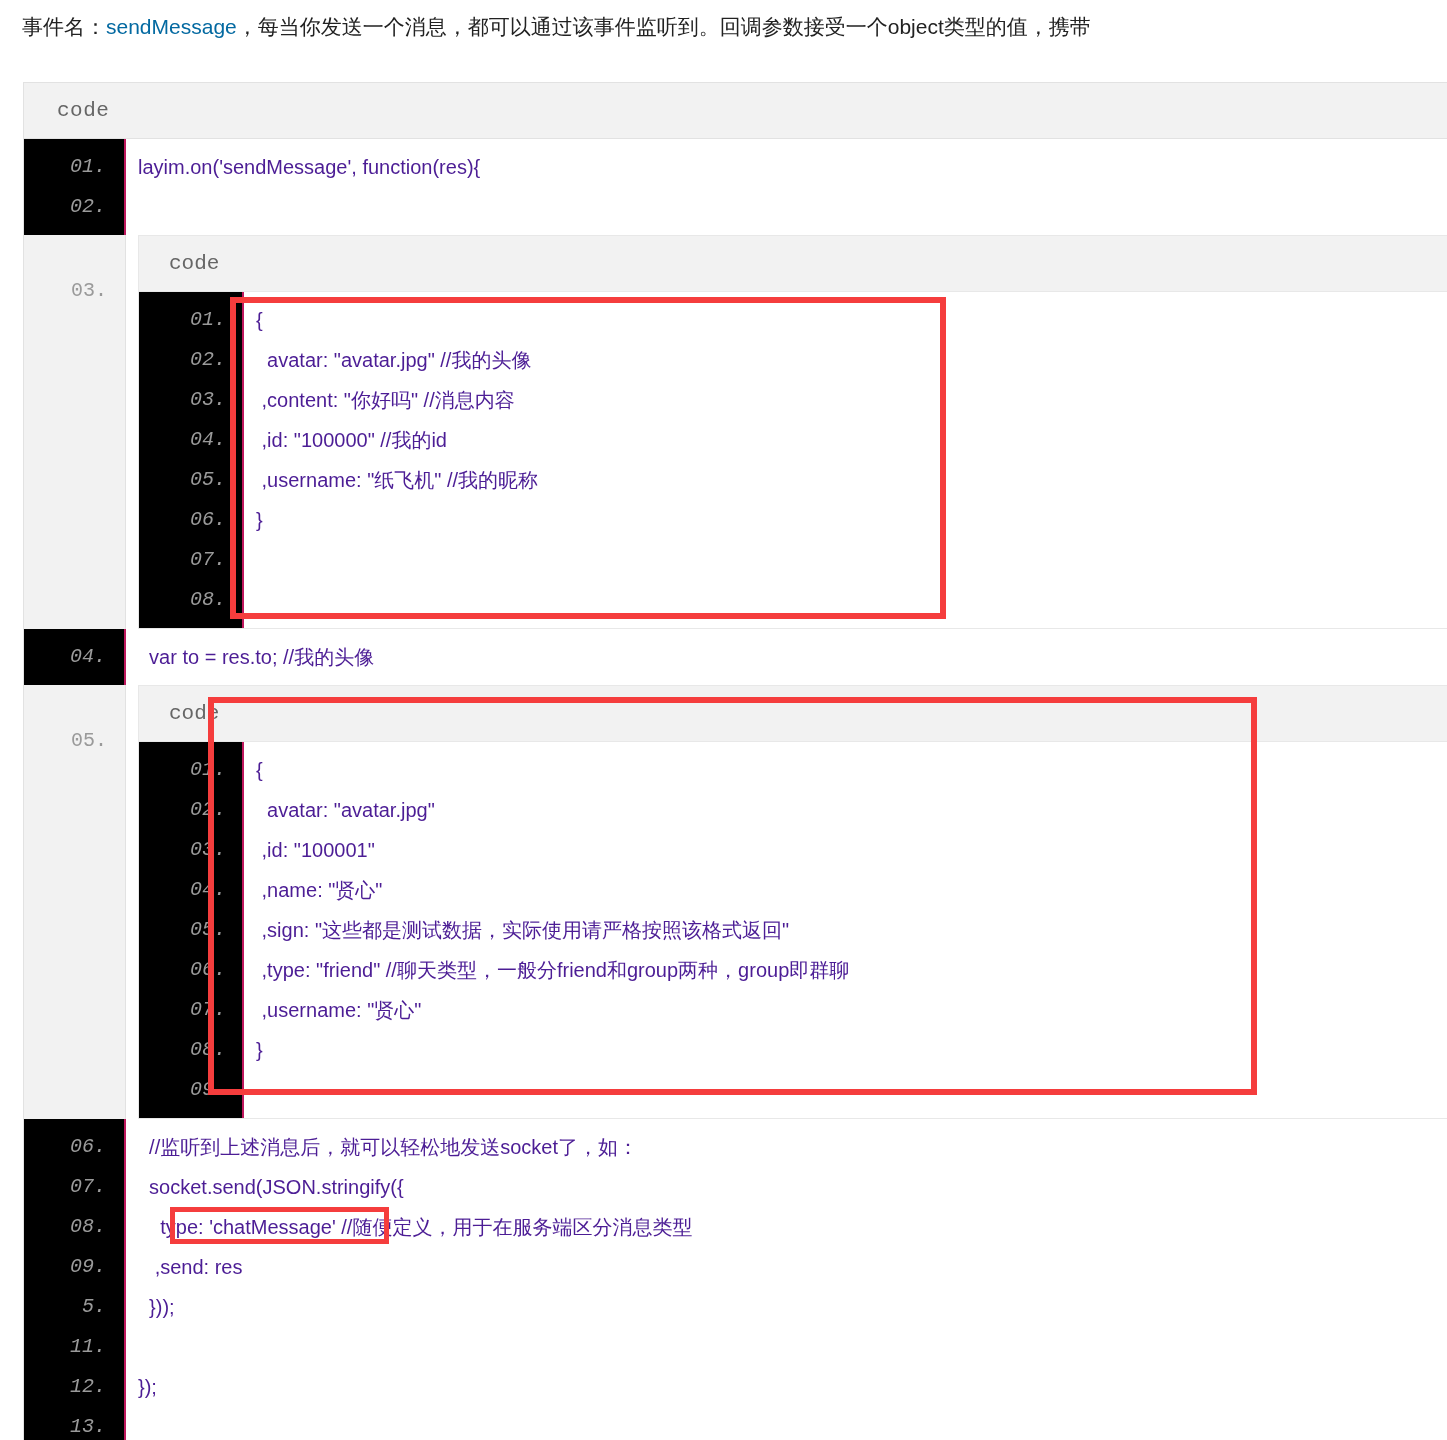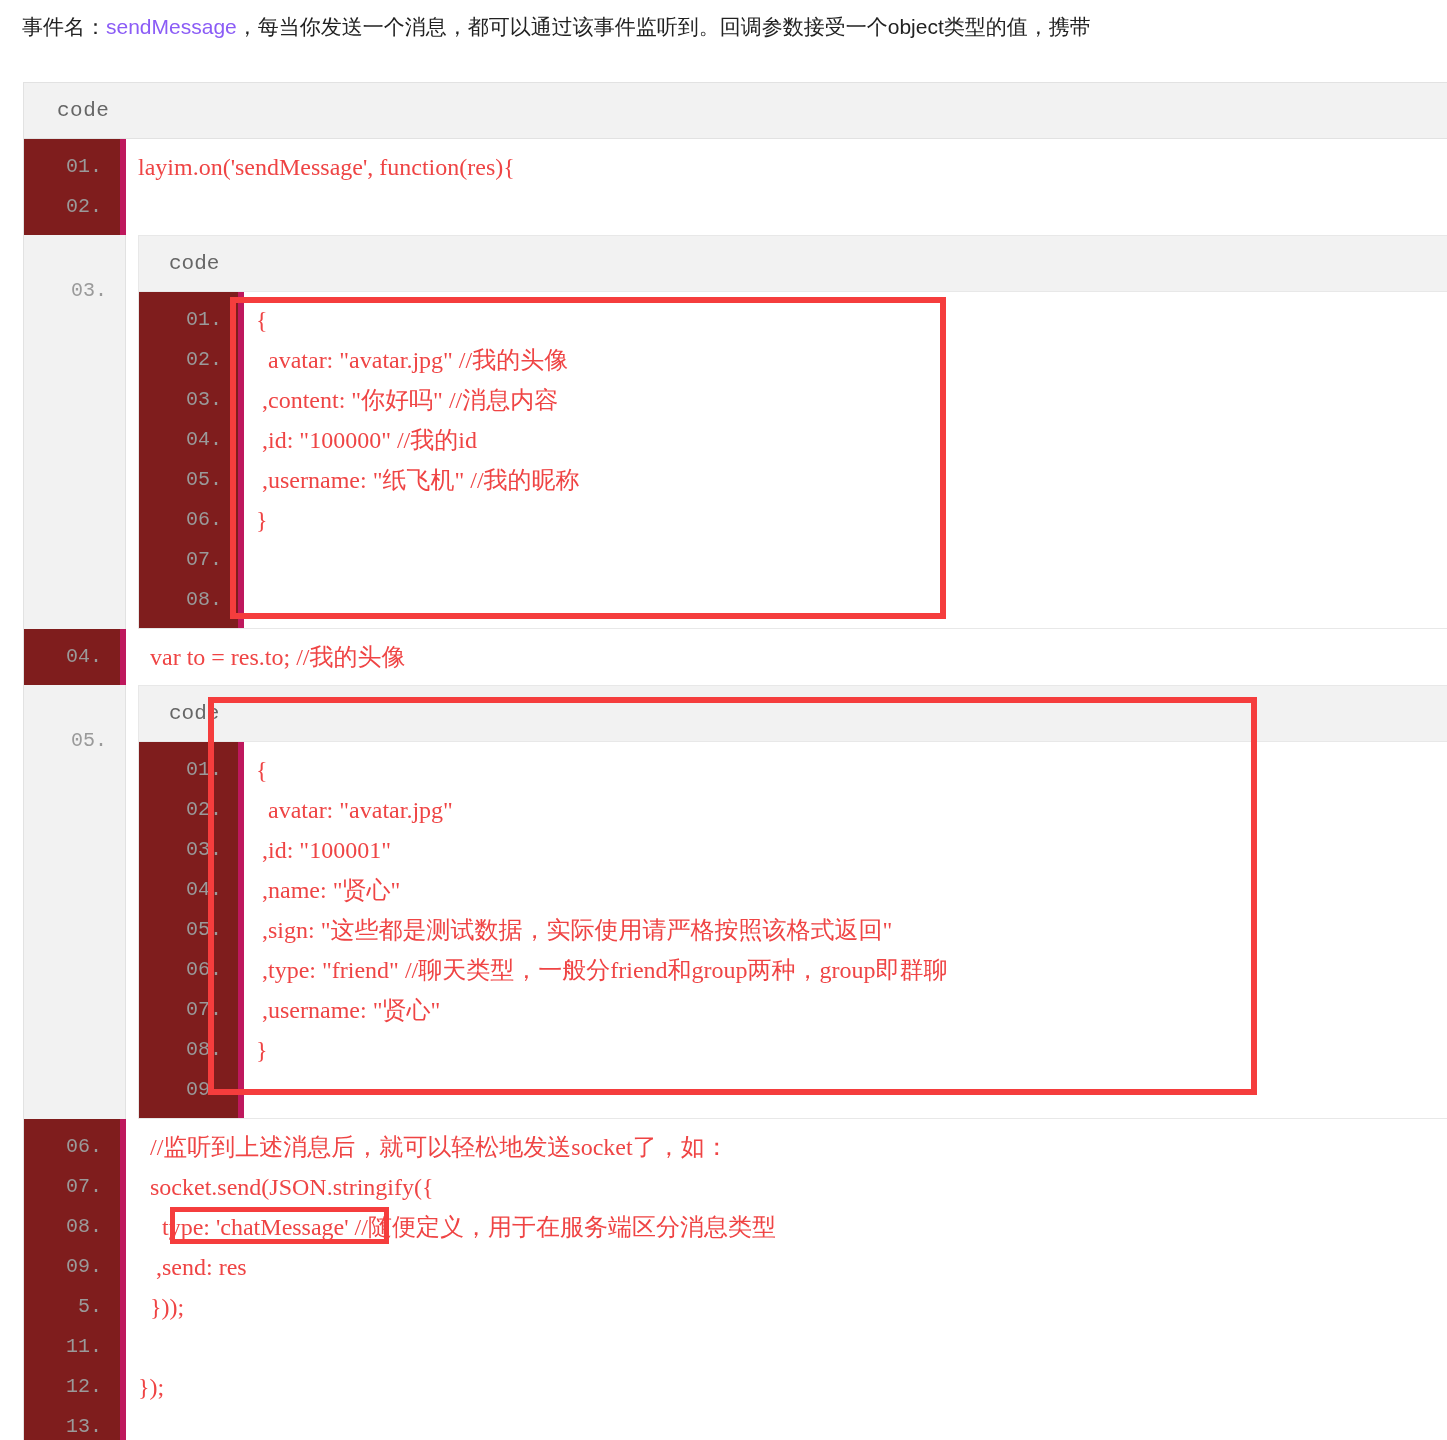--- a/index.html
+++ b/index.html
@@ -58,46 +58,47 @@
     color: #666666;
     letter-spacing: 0.5px;
   }
 
   
   .code-body {
     display: flex;
     background: #ffffff;
   }
   .gutter {
-    background: #7f1d1d;
-    border-right: 6px solid #be185d;
+    background: #000000;
+    border-right: 2px solid #be185d;
     padding: 8px 0 8px 0;
     box-sizing: border-box;
     flex: 0 0 auto;
+    font-style: italic;
   }
   .gutter .ln {
     font-family: "Liberation Mono", monospace;
     font-size: 20px;
     line-height: 40px;
     color: #9a9a9a;
     text-align: right;
     padding-right: 16px;
     white-space: pre;
   }
   .lines {
     flex: 1 1 auto;
     padding: 8px 0 8px 12px;
     box-sizing: border-box;
     min-width: 0;
   }
   .lines .cl {
-    font-family: Liberation Serif, serif;
-    font-size: 24px;
+    font-family: Liberation Sans, sans-serif;
+    font-size: 20px;
     line-height: 40px;
-    color: #ef4444;
+    color: #4c1d95;
     white-space: pre;
     height: 40px;
   }
 
   
   .code-panel > .code-body > .gutter { width: 102px; }
   .code-panel > .code-body > .gutter .ln { padding-right: 18px; }
 
   
   .nested-panel {
@@ -159,21 +160,21 @@
     pointer-events: none;
     z-index: 10;
   }
   #red-box-mine   { left: 230px; top: 297px;  width: 716px;  height: 322px; }
   #red-box-to     { left: 208px; top: 697px;  width: 1049px; height: 398px; }
   #red-box-data   { left: 170px; top: 1207px; width: 219px;  height: 37px; border-width: 5px; }
 </style>
 </head>
 <body>
 
-<div class="intro"><span>事件名：</span><span class="link" style="color: #8b5cf6;">sendMessage</span><span>，每当你发送一个消息，都可以通过该事件监听到。回调参数接受一个object类型的值，携带</span></div>
+<div class="intro"><span>事件名：</span><span class="link" style="color: #0369a1;">sendMessage</span><span>，每当你发送一个消息，都可以通过该事件监听到。回调参数接受一个object类型的值，携带</span></div>
 
 <div class="code-panel">
 
   <div class="code-panel-header">
     <span class="hdr-label">code</span>
   </div>
 
   <div class="code-body">
     <div class="gutter">
       <div class="ln">01.</div>

